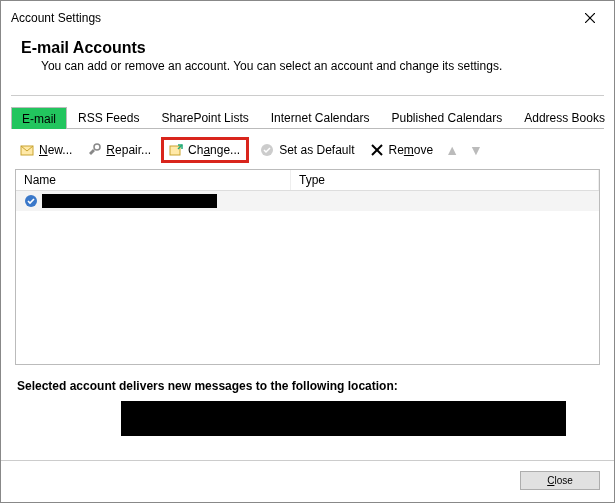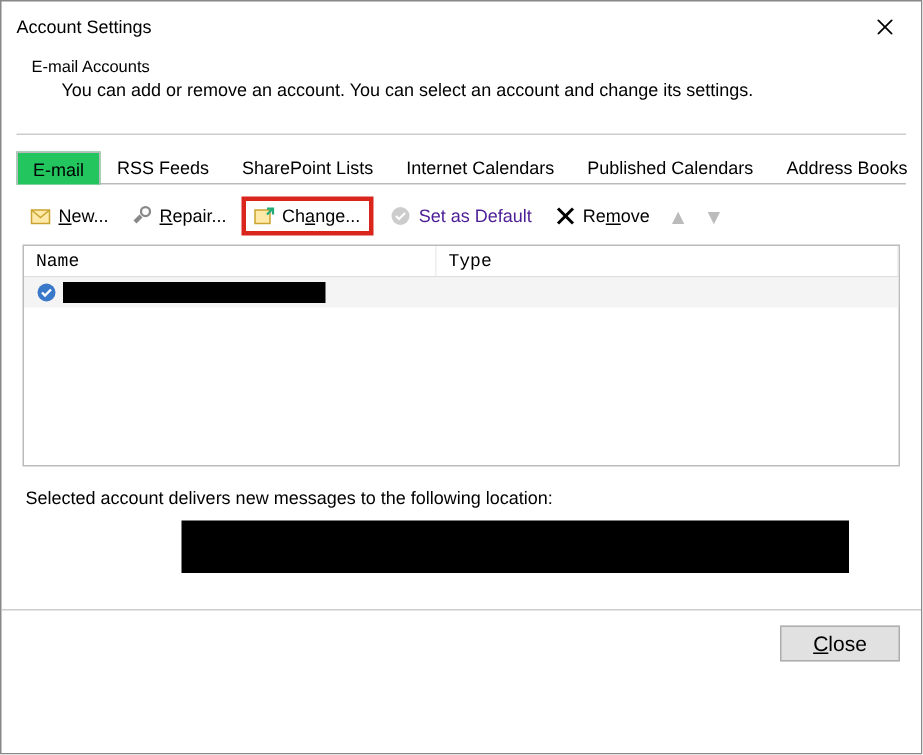--- a/index.html
+++ b/index.html
@@ -3,49 +3,49 @@
 <meta charset="utf-8">
 <style>
 * { box-sizing: border-box; margin: 0; padding: 0; }
 body { font-family: "Segoe UI", Tahoma, sans-serif; font-size: 12px; color: #000; background: #fff; }
 .window { width: 615px; height: 503px; background: #fff; border: 1px solid #888; position: relative; }
 .titlebar { display: flex; align-items: center; justify-content: space-between; padding: 6px 8px 4px 10px; }
 .title { font-size: 12px; }
 .close-x { width: 32px; height: 22px; display: flex; align-items: center; justify-content: center; cursor: pointer; }
 .close-x svg { width: 10px; height: 10px; }
 .header { padding: 6px 20px 14px 20px; }
-.header-title { font-weight: normal; font-size: 11px; margin-bottom: 2px; }
+.header-title { font-weight: bold; font-size: 16px; margin-bottom: 2px; }
 .header-desc { font-size: 12px; padding-left: 20px; }
 .header-rule { margin: 8px 10px 0 10px; border: none; border-top: 1px solid #ccc; }
 .tabs { display: flex; margin: 10px 10px 0 10px; border-bottom: 1px solid #bbb; }
 .tab { padding: 4px 10px 3px 10px; font-size: 12px; border: 1px solid transparent; border-bottom: none; position: relative; cursor: pointer; white-space: nowrap; }
 .tab.active { border-color: #bbb; background: #22c55e; top: 1px; }
 .toolbar { display: flex; align-items: center; gap: 6px; padding: 8px 14px 6px 14px; }
 .tbtn { display: inline-flex; align-items: center; gap: 4px; padding: 2px 4px; font-size: 12px; cursor: pointer; text-align: center; }
-.tbtn.disabled { color: #4c1d95; cursor: default; }
+.tbtn.disabled { color: #000000; cursor: default; }
 .tbtn u { text-decoration: underline; }
 .highlight { border: 3px solid #d9251c; padding: 2px 6px 2px 4px; }
 .icon { width: 16px; height: 16px; display: inline-block; }
 .arrow { color: #bbb; font-size: 14px; padding: 0 2px; }
-.table-wrap { margin: 0 14px; border: 1px solid #bbb; height: 148px; overflow: hidden; font-family: Liberation Mono, monospace; }
+.table-wrap { margin: 0 14px; border: 1px solid #bbb; height: 196px; overflow: hidden; }
 .thead { display: flex; background: #fff; border-bottom: 1px solid #ddd; }
 .th { padding: 3px 8px; font-size: 12px; border-right: 1px solid #eee; }
 .th.name { width: 275px; }
 .th.type { flex: 1; }
 .trow { display: flex; align-items: center; background: #f4f4f4; }
 .td { padding: 3px 8px; font-size: 12px; }
 .td.name { width: 275px; display: flex; align-items: center; gap: 4px; }
 .td.type { flex: 1; }
 .check-icon { width: 14px; height: 14px; }
 .redact { background: #000; height: 14px; display: inline-block; }
-.loc-text { margin: 14px 16px 6px 16px; font-size: 12px; }
+.loc-text { margin: 14px 16px 6px 16px; font-size: 12px; font-weight: bold; }
 .redact-block { margin: 8px auto 0 auto; width: 445px; height: 35px; background: #000; display: block; margin-left: 120px; }
 .footer-rule { margin: 24px 0 0 0; border: none; border-top: 1px solid #ccc; }
 .footer { display: flex; justify-content: flex-end; padding: 10px 14px; }
-.btn { min-width: 80px; padding: 3px 12px; font-size: 14px; background: #e1e1e1; border: 1px solid #adadad; cursor: pointer; }
+.btn { min-width: 80px; padding: 3px 12px; font-size: 10px; background: #e1e1e1; border: 1px solid #adadad; cursor: pointer; }
 </style>
 </head>
 <body>
 
 <div class="window">
 
   <div class="titlebar">
     <span class="title">Account Settings</span>
     <div class="close-x">
       <svg viewBox="0 0 10 10">

